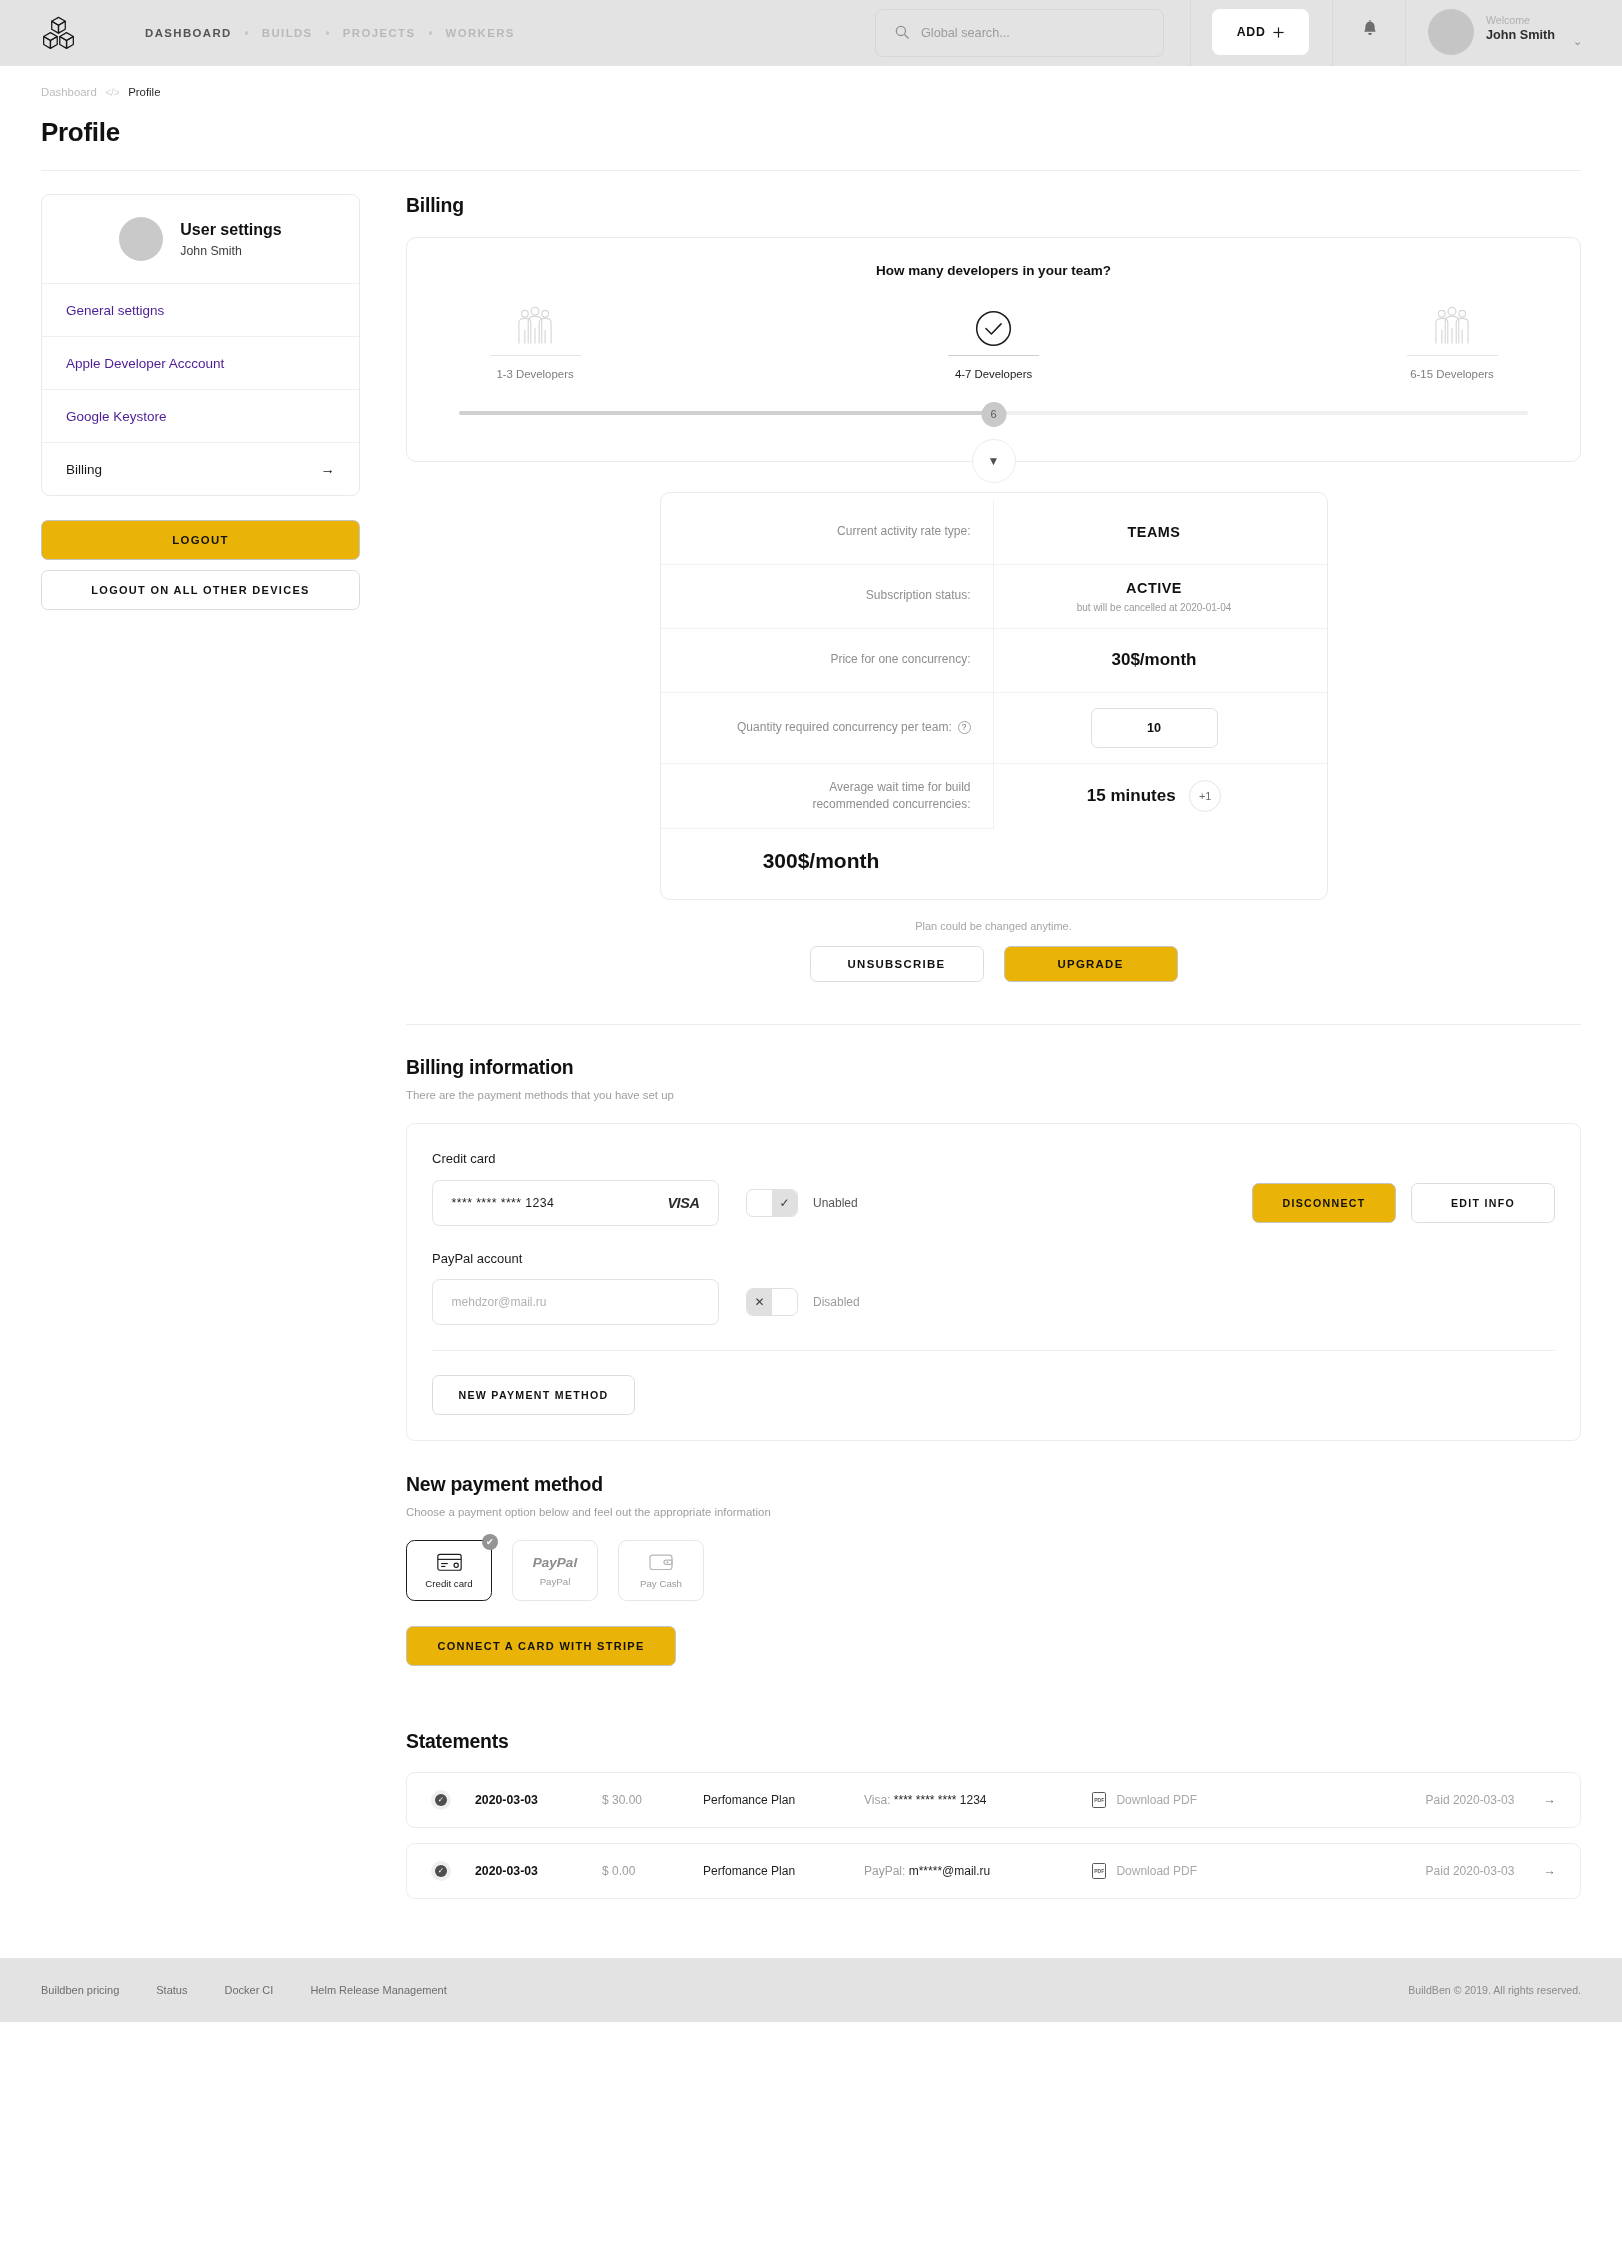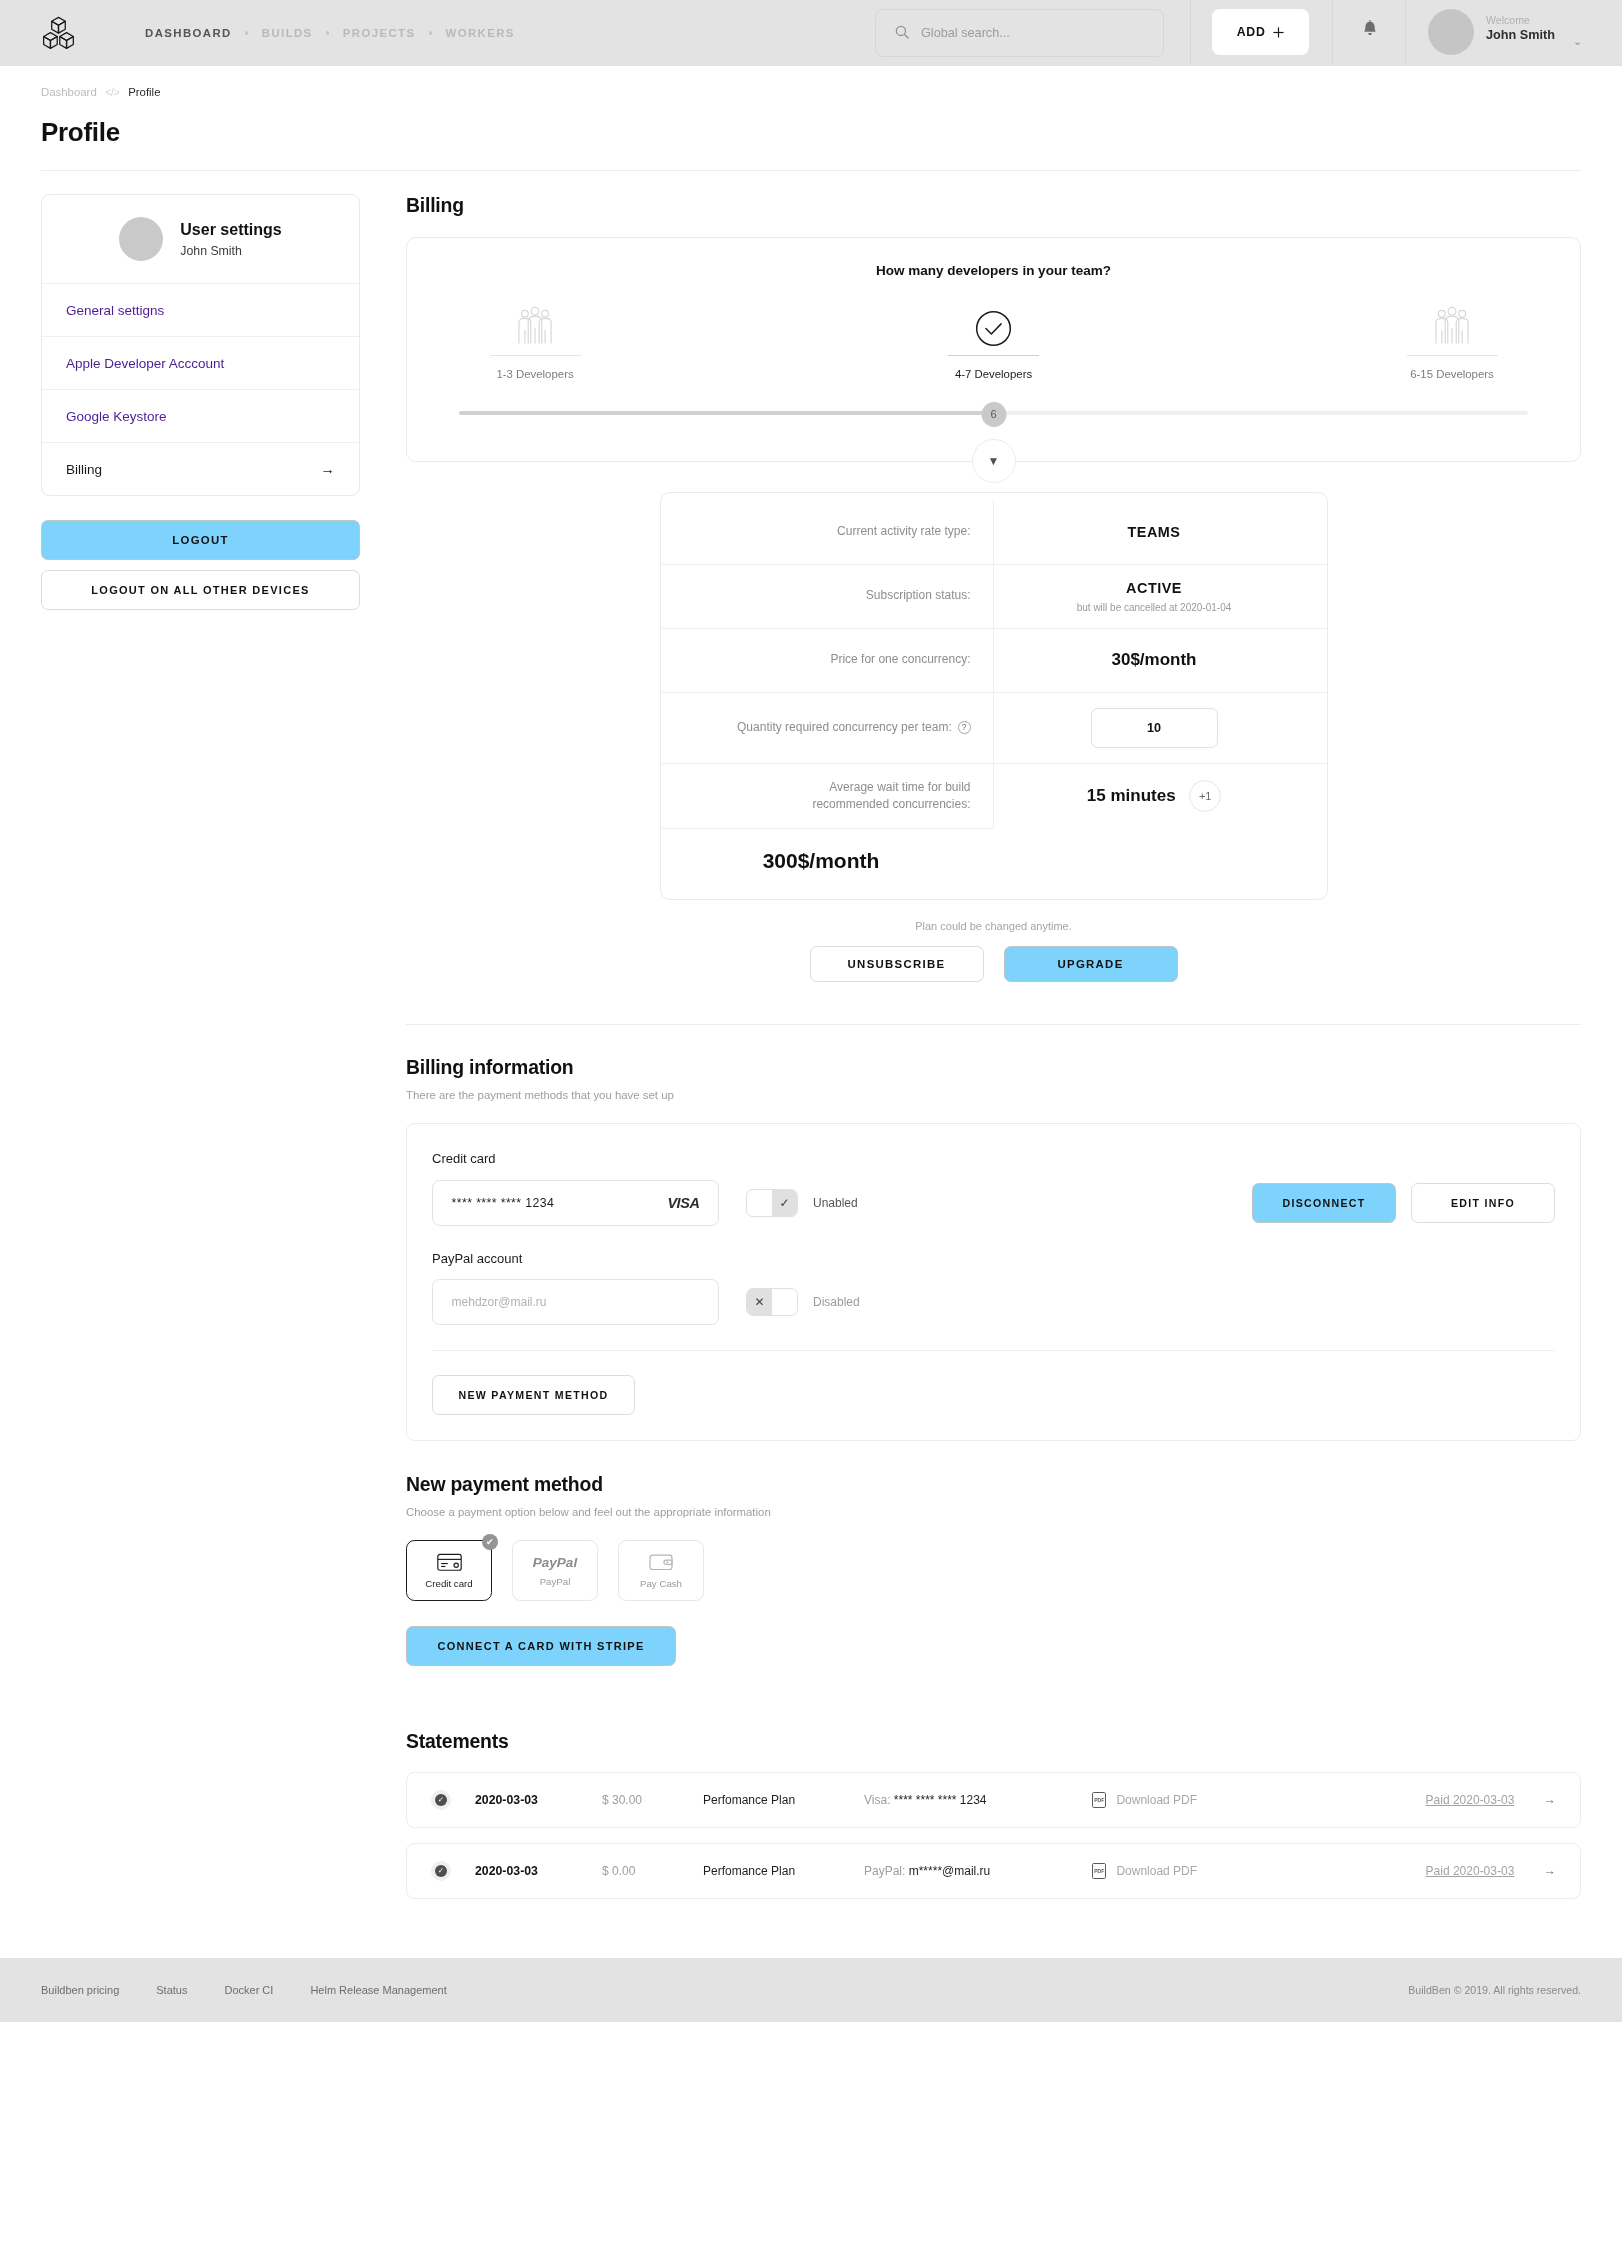--- a/index.html
+++ b/index.html
@@ -117,21 +117,21 @@
   .side-arrow { color:#1a1a1a; font-size:14.4px; }
 
   .btn {
     display:flex; align-items:center; justify-content:center;
     border-radius: 6.8px;
     font-weight: 700;
     letter-spacing: 1.3px;
     cursor: pointer;
     user-select: none;
   }
-  .btn-grey { background:#7dd3fc; color:#121212; border:0.8px solid #c4c4c4; }
+  .btn-grey { background:#eab308; color:#121212; border:0.8px solid #c4c4c4; }
   .btn-outline { background:#fff; color:#121212; border:0.8px solid #dcdcdc; }
 
   .logout-btn { margin-top: 24px; height: 40px; font-size: 11.4px; }
   .logout-all-btn { margin-top: 10px; height: 40px; font-size: 11px; }
 
   
   .section-h { font-size: 19.4px; font-weight: 700; letter-spacing:-0.2px; }
 
   .dev-card {
     margin-top: 20px;
@@ -288,21 +288,21 @@
   .st-amt { font-size:12px; color:#9d9d9d; width: 101px; }
   .st-plan { font-size:12px; color:#1f1f1f; width: 161px; }
   .st-method { font-size:12px; color:#9d9d9d; width: 228px; }
   .st-method b { color:#1f1f1f; font-weight:400; }
   .pdf-icon {
     width:14.4px; height:16px; border:1.4px solid #5a5a5a; border-radius:1.7px;
     font-size:5px; display:flex; align-items:center; justify-content:center;
     color:#5a5a5a; font-weight:700; flex:none;
   }
   .st-dl { font-size:12px; color:#a8a8a8; margin-left:10px; width: 127px; cursor:pointer; }
-  .st-paid { font-size:12px; color:#a3a3a3; margin-left:auto;text-decoration:underline; }
+  .st-paid { font-size:12px; color:#a3a3a3; margin-left:auto; }
   .st-arrow { font-size:12.7px; color:#6e6e6e; margin-left: 29px; cursor:pointer; }
 
   
   .footer {
     margin-top: 59px;
     height: 64px;
     background: #e3e3e3;
     display:flex; align-items:center;
     padding: 0 41px;
   }

